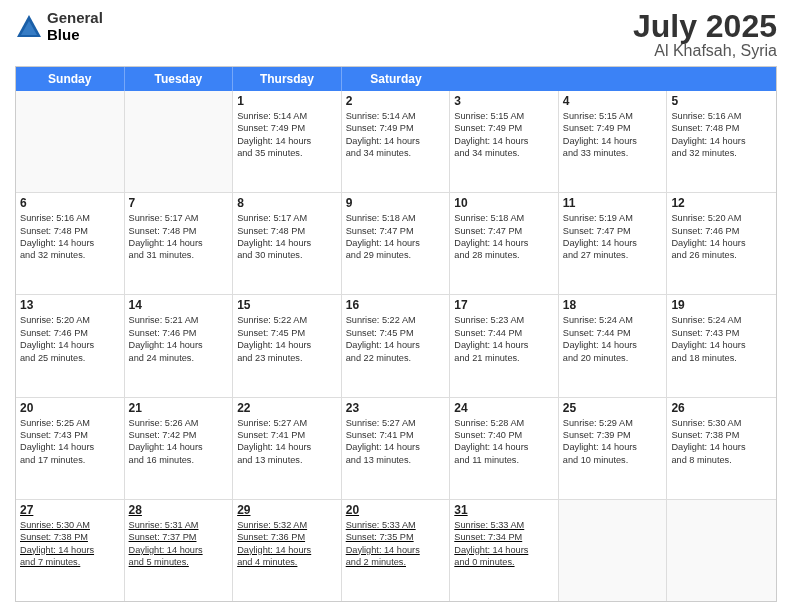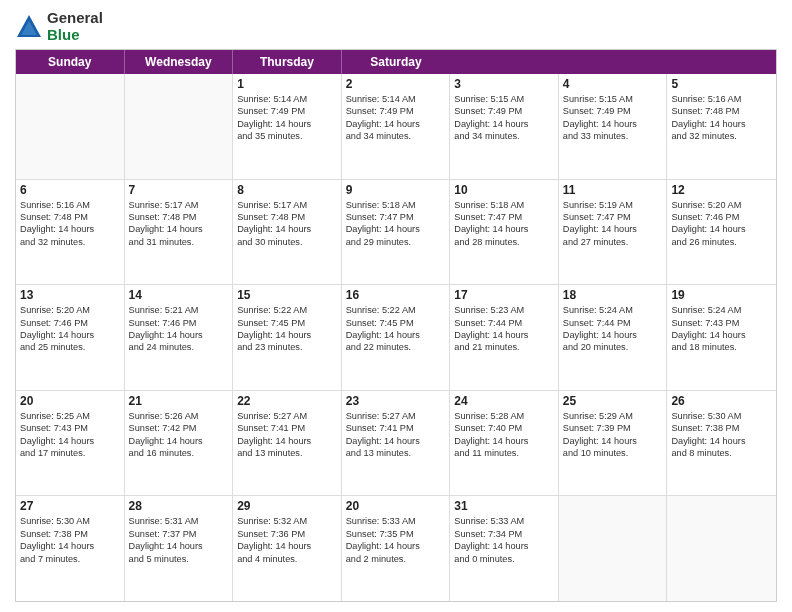--- a/index.html
+++ b/index.html
@@ -34,21 +34,21 @@
       line-height: 1.1;
     }
     .logo-general {
       font-size: 15px;
       font-weight: bold;
       color: #333;
     }
     .logo-blue {
       font-size: 15px;
       font-weight: bold;
-      color: #15803d;
+      color: #000000;
     }
     .logo-icon {
       width: 28px;
       height: 28px;
     }
     .title-block {
       text-align: right;
     }
     .title-month {
       font-size: 32px;
@@ -62,21 +62,21 @@
     }
     .calendar {
       flex: 1;
       display: flex;
       flex-direction: column;
       border: 1px solid #ccc;
     }
     .cal-header {
       display: grid;
       grid-template-columns: repeat(7, 1fr);
-      background: #701a75;
+      background: #3b82f6;
     }
     .cal-header-cell {
       color: #fff;
       font-weight: bold;
       font-size: 12px;
       text-align: center;
       padding: 5px 2px;
       border-right: 1px solid rgba(255,255,255,0.3);
     }
     .cal-header-cell:last-child { border-right: none; }
@@ -84,21 +84,21 @@
       flex: 1;
       display: flex;
       flex-direction: column;
     }
     .cal-row {
       display: grid;
       grid-template-columns: repeat(7, 1fr);
       flex: 1;
       border-bottom: 1px solid #ddd;
     }
-    .cal-row:last-child { border-bottom: none; }
+    .cal-row:last-child { border-bottom: none; text-decoration: underline; }
     .cal-cell {
       border-right: 1px solid #ddd;
       padding: 3px 4px;
       font-size: 9.5px;
       color: #333;
       vertical-align: top;
       min-height: 80px;
     }
     .cal-cell:last-child { border-right: none; }
     .cal-cell.empty { background: #f9f9f9; }
@@ -122,26 +122,30 @@
     <div class="logo">
       <svg class="logo-icon" viewBox="0 0 28 28">
         <polygon points="14,2 26,24 2,24" fill="#1a5fa8"></polygon>
         <polygon points="14,8 22,22 6,22" fill="#4a90d9" opacity="0.6"></polygon>
       </svg>
       <div class="logo-text">
         <span class="logo-general">General</span>
         <span class="logo-blue">Blue</span>
       </div>
     </div>
+    <div class="title-block">
+      <div class="title-month">July 2025</div>
+      <div class="title-location">Al Khafsah, Syria</div>
+    </div>
   </div>
 
   <div class="calendar">
     <div class="cal-header">
     <div class="cal-header-cell">Sunday</div>
-        <div class="cal-header-cell">Wednesday</div>
+        <div class="cal-header-cell">Tuesday</div>
         <div class="cal-header-cell">Thursday</div>
         <div class="cal-header-cell">Saturday</div>
       </div>
     <div class="cal-body">
     <div class="cal-row">
           <div class="cal-cell empty"></div>
           <div class="cal-cell empty"></div>
           <div class="cal-cell">
             <div class="day-number">1</div>
             <div class="cell-line">Sunrise: 5:14 AM</div>

